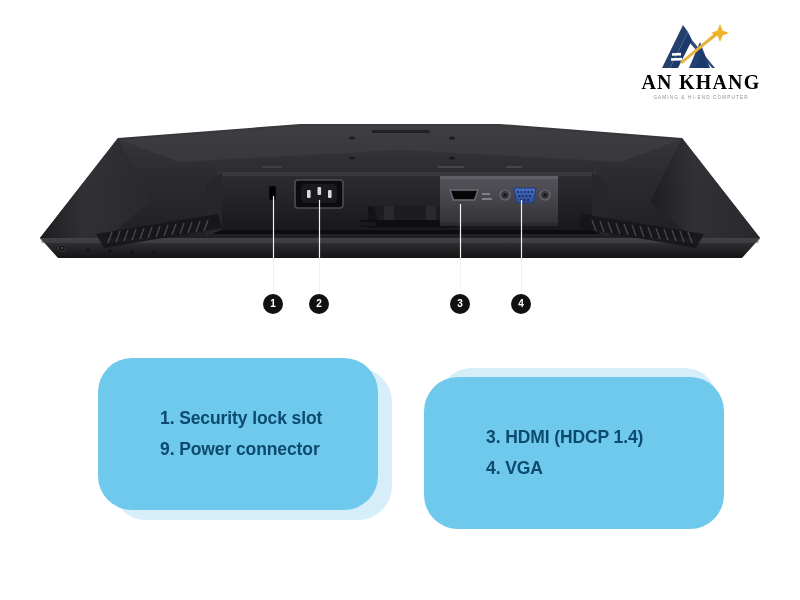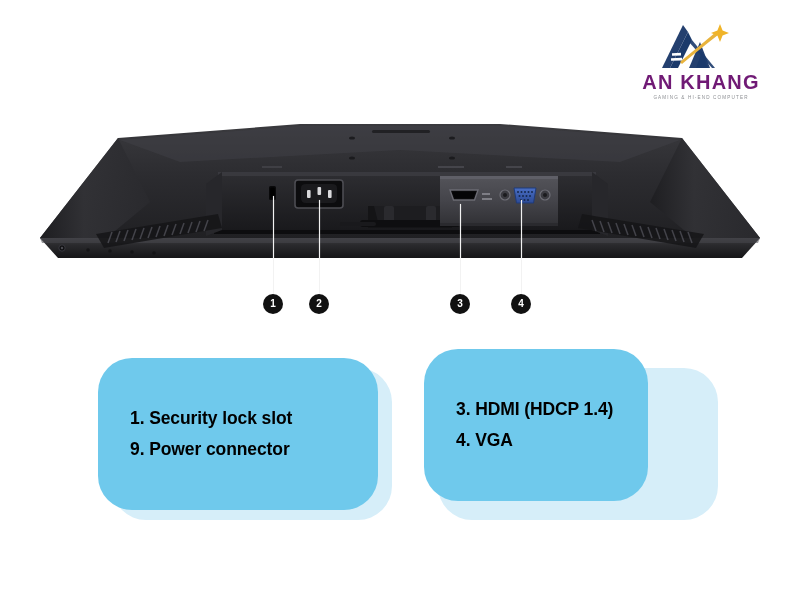--- a/index.html
+++ b/index.html
@@ -24,25 +24,25 @@
     width: 150px;
     height: 85px;
     text-align: center;
   }
   .logo-mark {
     width: 150px;
     height: 52px;
     display: block;
   }
   .logo-word {
-    font-family: Liberation Sans, sans-serif;
+    font-family: Liberation Serif, serif;
     font-weight: bold;
     font-size: 20px;
     letter-spacing: 1.2px;
-    color: #701a75;
+    color: #000000;
     line-height: 20px;
     margin-top: -2px;
   }
   .logo-tag {
     font-family: "Liberation Sans", sans-serif;
     font-size: 4.6px;
     letter-spacing: 1.15px;
     color: #8d8f93;
     line-height: 8px;
     margin-top: 2px;
@@ -100,24 +100,25 @@
   }
   .legend-shadow {
     position: absolute;
     border-radius: 34px;
     background: #d6eef9;
   }
   .legend-line {
     font-family: "Liberation Sans", sans-serif;
     font-size: 17.5px;
     font-weight: bold;
-    color: #000000;
+    color: #0c4a6e;
     line-height: 31px;
     letter-spacing: -0.1px;
     white-space: nowrap;
+    margin-left: 30px;
   }
 </style>
 </head>
 <body>
 
 <div class="logo">
   <svg class="logo-mark" viewBox="0 0 150 52">
 
     <path d="M44 46 L62 10 L66 18 L52 46 Z" fill="#1b3a6b"></path>
     <path d="M36 46 L57 3 L62 10 L44 46 Z" fill="#24406f"></path>
@@ -323,16 +324,16 @@
   <div class="bubble" style="top: 294px;">4</div>
 </div>
 
 <div class="legend-shadow" style="left:112px; top:368px; width:280px; height:152px;"></div>
 <div class="legend-box" style="left:98px; top:358px; width:280px; height:152px;">
   <div class="legend-line">1. Security lock slot</div>
   <div class="legend-line">9. Power connector</div>
 </div>
 
 <div class="legend-shadow" style="left:438px; top:368px; width:280px; height:152px;"></div>
-<div class="legend-box" style="left:424px; top:349px; width:224px; height:152px;">
+<div class="legend-box" style="left:424px; top:377px; width:300px; height:152px;">
   <div class="legend-line">3. HDMI (HDCP 1.4)</div>
   <div class="legend-line">4. VGA</div>
 </div>
 
 </body></html>

